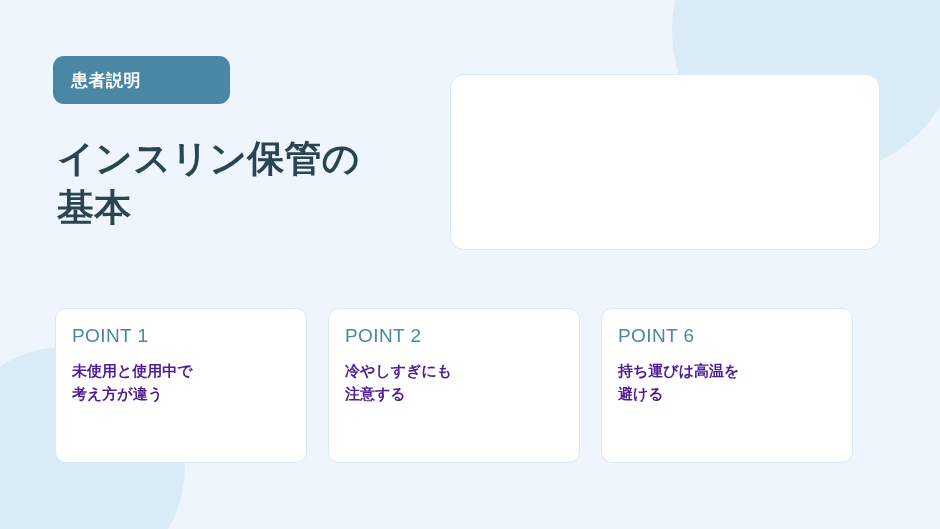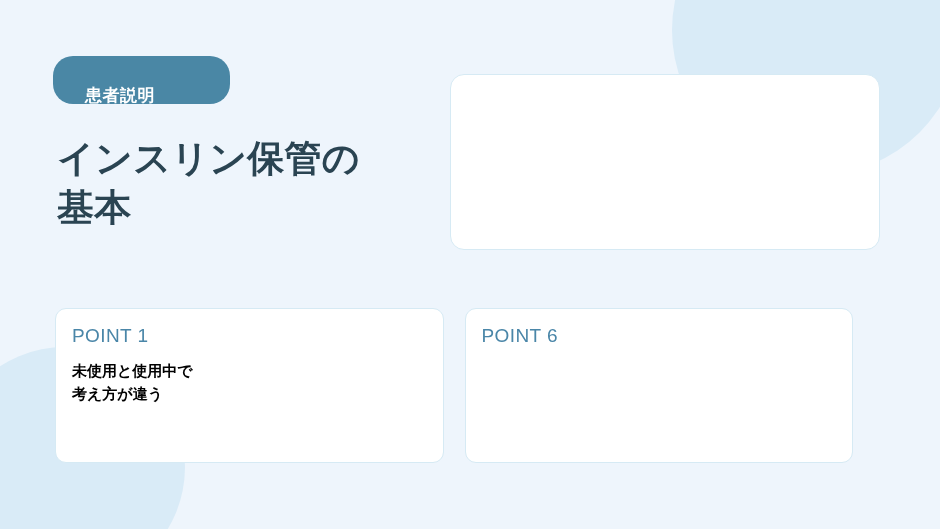--- a/index.html
+++ b/index.html
@@ -42,25 +42,25 @@
     bottom: -58px;
   }
 
   
   .badge {
     position: absolute;
     left: 53px;
     top: 56px;
     width: 177px;
     height: 48px;
-    border-radius: 20px;
+    border-radius: 11px;
     background: #4a87a5;
     display: flex;
-    align-items: flex-end;
-    padding-left: 32px;
+    align-items: center;
+    padding-left: 18px;
     box-sizing: border-box;
   }
   .badge-label {
     color: #ffffff;
     font-size: 17px;
     font-weight: bold;
     letter-spacing: 0.5px;
     line-height: 1;
   }
 
@@ -112,21 +112,21 @@
   }
   .card-heading {
     color: #4a86a8;
     font-size: 19px;
     font-weight: normal;
     letter-spacing: 0.4px;
     line-height: 1.2;
     margin-bottom: 11px;
   }
   .card-body {
-    color: #000000;
+    color: #4c1d95;
     font-size: 15px;
     font-weight: bold;
     line-height: 1.55;
     white-space: pre-line;
   }
 </style>
 </head>
 <body>
 
 <div id="slide">
@@ -144,20 +144,27 @@
   <div class="hero-panel"></div>
 
   <div class="cards">
 
     <div class="card">
       <div class="card-heading">POINT 1</div>
       <div class="card-body">未使用と使用中で
 考え方が違う</div>
     </div>
 
+    <div class="card">
+      <div class="card-heading">POINT 2</div>
+      <div class="card-body">冷やしすぎにも
+注意する</div>
+    </div>
 
     <div class="card">
       <div class="card-heading">POINT 6</div>
+      <div class="card-body">持ち運びは高温を
+避ける</div>
     </div>
 
   </div>
 
 </div>
 
 </body></html>

